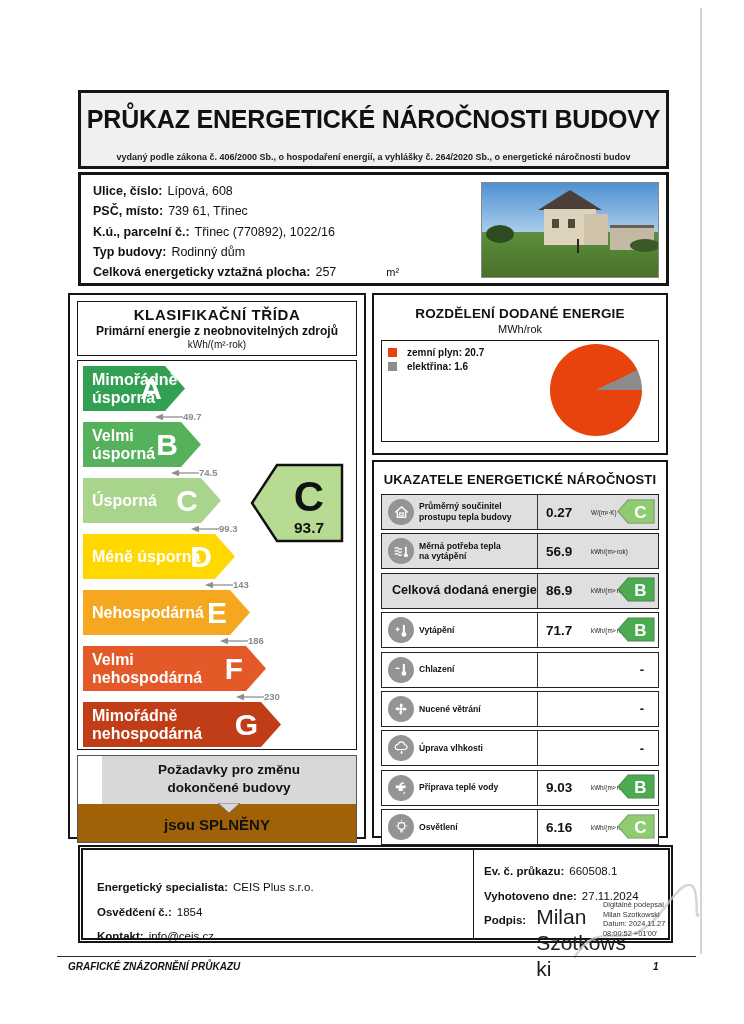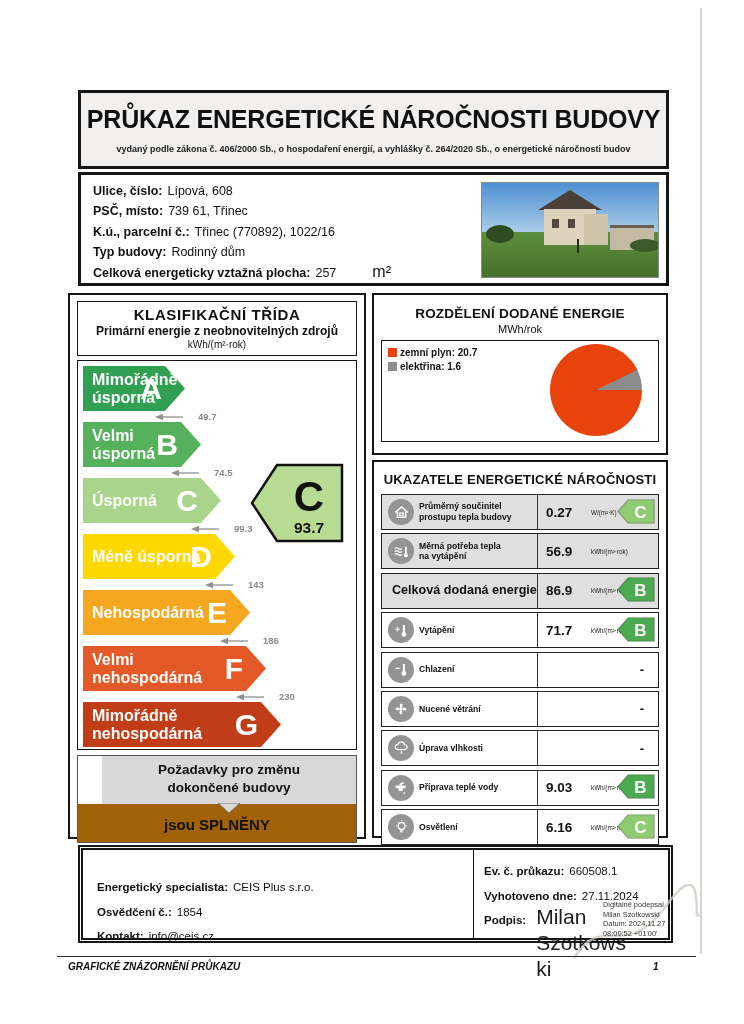--- a/index.html
+++ b/index.html
@@ -2,27 +2,27 @@
 <html><head>
 <meta charset="utf-8">
 <style>
   html,body{margin:0;padding:0;background:#fff;}
   .page{position:relative;width:744px;height:1003px;background:#fff;overflow:hidden;
         font-family:"Liberation Sans",sans-serif;color:#111;}
   .box{position:absolute;background:#fff;}
   
   .header-box{left:78px;top:90px;width:585px;height:73px;border:3px solid #151515;background:#f2f0ee;text-align:center;}
   .header-title{margin-top:12px;font-size:25px;font-weight:bold;letter-spacing:-0.2px;}
-  .header-sub{margin-top:10px;font-size:9px;font-weight:bold;color:#222;}
+  .header-sub{margin-top:18px;font-size:9px;font-weight:bold;color:#222;}
   
   .building-box{left:78px;top:172px;width:585px;height:108px;border:3px solid #151515;}
   .info-rows{position:absolute;left:12px;top:6px;}
   .info-row{font-size:12.5px;line-height:20.3px;white-space:nowrap;}
   .info-row b{margin-right:5px;}
-  .unit-m2{font-style:normal;margin-left:36px;font-size:16px;}
+  .unit-m2{font-style:normal;margin-left:50px;font-size:11px;}
   .photo{position:absolute;right:7px;top:7px;width:176px;height:94px;border:1px solid #8a8a8a;overflow:hidden;}
   .sky{position:absolute;left:0;top:0;right:0;height:52%;background:linear-gradient(180deg,#4f90d2,#a9cdea);}
   .grass{position:absolute;left:0;bottom:0;right:0;height:48%;background:linear-gradient(180deg,#5d8f3c,#47702a);}
   .house-main{position:absolute;left:62px;top:26px;width:52px;height:36px;background:#ddd3bd;}
   .roof{position:absolute;left:56px;top:7px;width:0;height:0;border-left:32px solid transparent;border-right:32px solid transparent;border-bottom:20px solid #4a4038;}
   .house-side{position:absolute;left:102px;top:31px;width:24px;height:31px;background:#cfc3a9;}
   .outbuilding{position:absolute;left:128px;top:42px;width:44px;height:22px;background:#c4b9a2;border-top:3px solid #6b5f52;}
   .win{position:absolute;width:7px;height:9px;background:#50483e;}
   .bush{position:absolute;background:#2e4c20;border-radius:50%;}
   .trunk{position:absolute;left:95px;top:56px;width:2px;height:14px;background:#2d241c;}
@@ -30,34 +30,34 @@
   .left-col{left:68px;top:293px;width:298px;height:546px;border:2.5px solid #151515;padding:6px 7px;box-sizing:border-box;}
   .class-title-box{border:1.5px solid #151515;text-align:center;padding:4px 10px 5px;}
   .ct1{font-size:15px;font-weight:bold;letter-spacing:.6px;}
   .ct2{font-size:12px;font-weight:bold;margin-top:1px;}
   .ct3{font-size:10px;margin-top:1px;}
   .scale-box{border:1.5px solid #151515;margin-top:4px;height:383px;padding:5px 0 0 5px;position:relative;box-sizing:content-box;}
   .band{position:relative;height:45px;color:#fff;
         clip-path:polygon(0 0,calc(100% - 20px) 0,100% 50%,calc(100% - 20px) 100%,0 100%);}
   .band-label{position:absolute;left:9px;top:50%;transform:translateY(-50%);font-size:16px;font-weight:bold;white-space:pre-line;line-height:1.15;}
   .band-letter{position:absolute;right:23px;top:50%;transform:translateY(-50%);font-size:30px;font-weight:bold;}
-  .marker{height:11px;display:flex;align-items:center;gap:15px;}
+  .marker{height:11px;display:flex;align-items:center;gap:0;}
   .mnum{font-size:9.5px;color:#8a8a8a;font-weight:bold;}
   .rating-arrow{position:absolute;left:172px;top:102px;}
   .req-box{margin-top:5px;border:1.5px solid #555;}
   .req-gray{position:relative;background:#d8d8d8;text-align:center;padding:5px 0 7px;font-size:13.5px;font-weight:bold;line-height:1.32;margin-left:24px;}
   .req-chevron{position:absolute;left:50%;transform:translateX(-50%);bottom:-10px;z-index:2;}
   .req-result{background:#a16207;text-align:center;font-size:15px;font-weight:bold;padding:12px 0 9px;}
   
   .rt-box{left:372px;top:293px;width:296px;height:162px;border:2.5px solid #151515;padding:7px;box-sizing:border-box;}
   .rt-title{text-align:center;font-size:13.5px;font-weight:bold;margin-top:4px;letter-spacing:.2px;}
   .rt-sub{text-align:center;font-size:11px;margin-top:2px;}
   .chart-box{border:1.5px solid #151515;margin-top:5px;height:100px;position:relative;}
   .legend{position:absolute;left:6px;top:6px;}
-  .legend-row{display:flex;align-items:center;gap:3px;font-size:10px;font-weight:bold;margin-bottom:3px;}
+  .legend-row{display:flex;align-items:center;gap:10px;font-size:10px;font-weight:bold;margin-bottom:3px;}
   .legend-swatch{width:9px;height:9px;flex:none;}
   .pie{position:absolute;right:16px;top:3px;width:92px;height:92px;border-radius:50%;}
   
   .rb-box{left:372px;top:460px;width:296px;height:378px;border:2.5px solid #151515;padding:6px 7px;box-sizing:border-box;}
   .ind-title{text-align:center;font-size:13px;font-weight:bold;margin:4px 0 7px;letter-spacing:.2px;}
   .ind-row{position:relative;display:flex;align-items:center;height:34px;border:1.5px solid #222;margin-bottom:3.4px;background:#fff;}
   .ind-row.shaded{background:#dfdfdf;}
   .icon-circle{width:26px;height:26px;border-radius:50%;background:#949494;margin:0 5px 0 6px;flex:none;display:flex;align-items:center;justify-content:center;}
   .ind-label{width:116px;font-size:8.6px;font-weight:bold;white-space:pre-line;line-height:1.25;}
   .ind-row.big .ind-label{width:145px;font-size:12.6px;padding-left:10px;line-height:1.1;}

